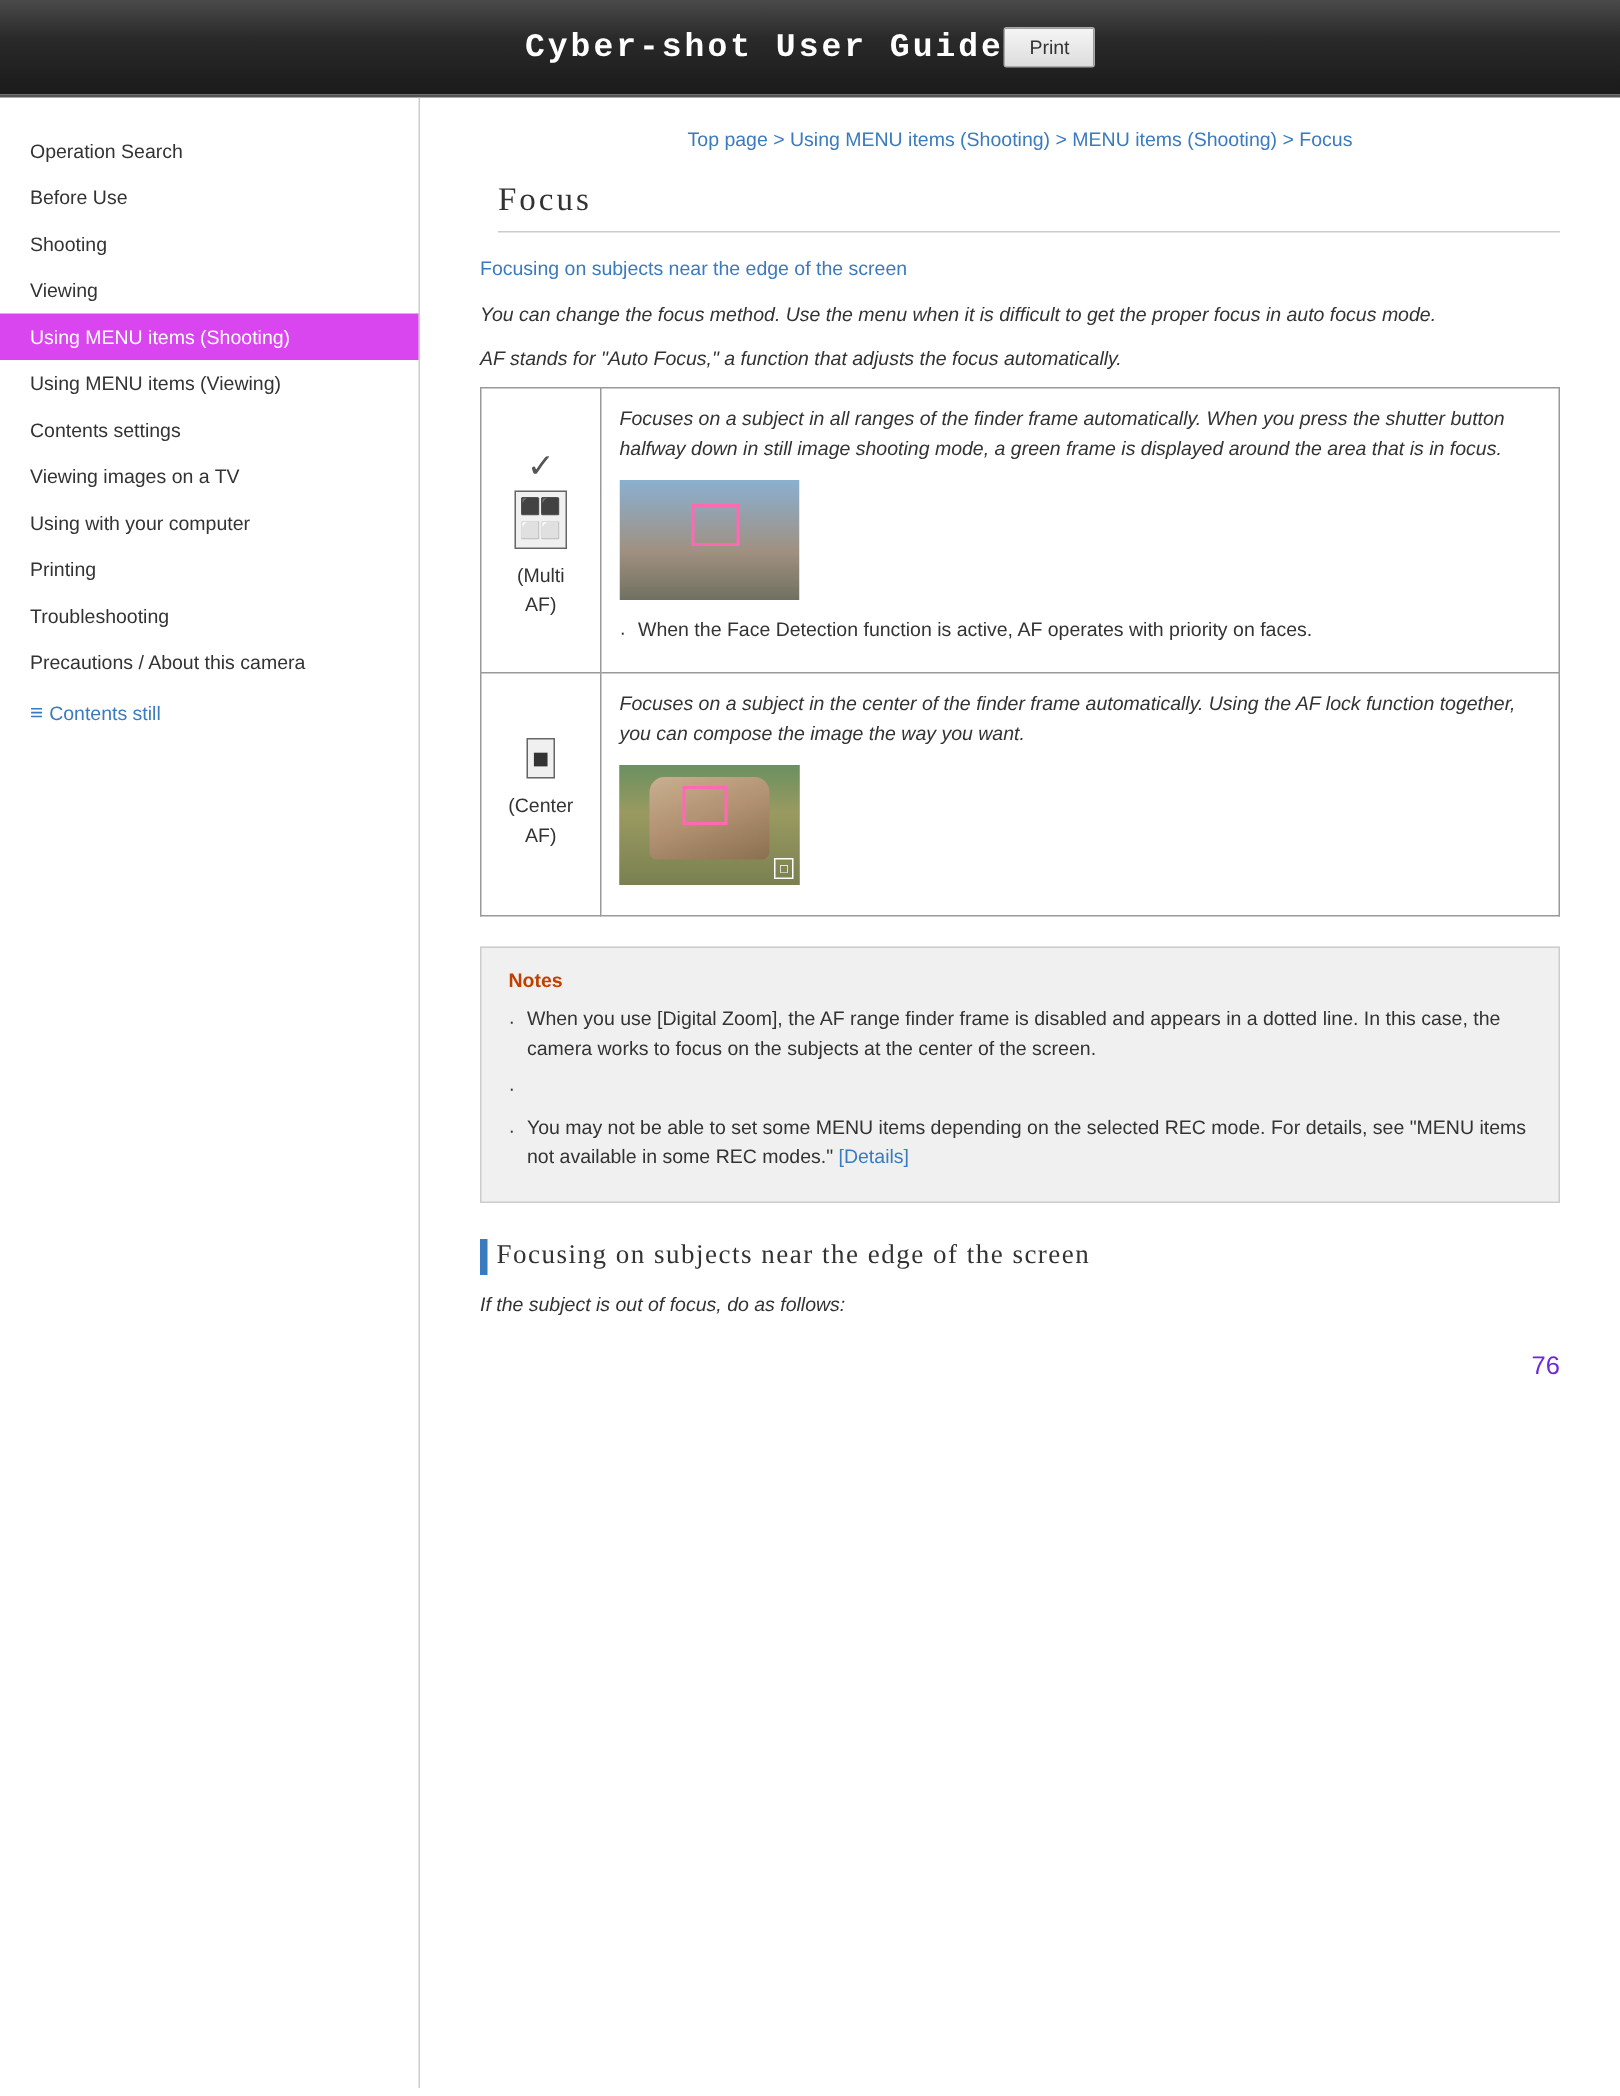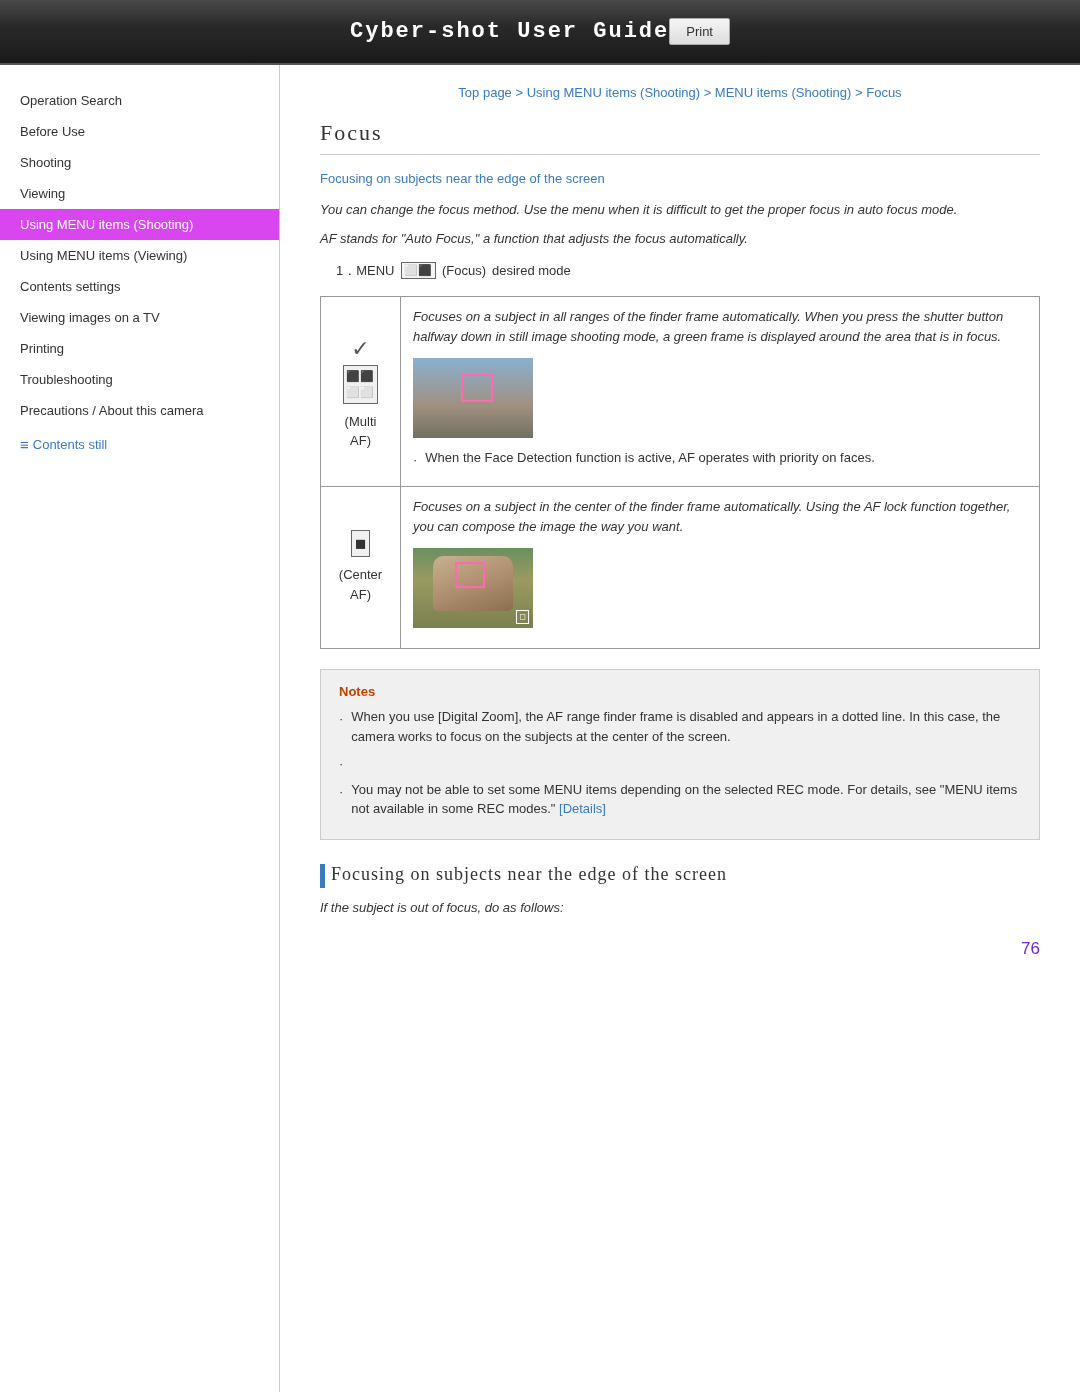--- a/index.html
+++ b/index.html
@@ -85,20 +85,21 @@
 
     
     .page-title {
       font-size: 22px;
       font-weight: normal;
       letter-spacing: 2px;
       border-bottom: 1px solid #ccc;
       padding-bottom: 8px;
       margin-bottom: 16px;
       font-family: Georgia, serif;
+      margin-left: 12px;
     }
 
     
     .section-link {
       color: #3a7abf;
       font-size: 13px;
       margin-bottom: 14px;
       cursor: pointer;
     }
 
@@ -258,46 +259,41 @@
 
   <nav class="sidebar">
     <div class="sidebar-item">Operation Search</div>
     <div class="sidebar-item">Before Use</div>
     <div class="sidebar-item">Shooting</div>
     <div class="sidebar-item">Viewing</div>
     <div class="sidebar-item active">Using MENU items (Shooting)</div>
     <div class="sidebar-item">Using MENU items (Viewing)</div>
     <div class="sidebar-item">Contents settings</div>
     <div class="sidebar-item">Viewing images on a TV</div>
+    <div class="sidebar-item">Using with your computer</div>
     <div class="sidebar-item">Printing</div>
     <div class="sidebar-item">Troubleshooting</div>
     <div class="sidebar-item">Precautions / About this camera</div>
     <div class="sidebar-contents-link">
       <span class="icon">≡</span>
       <span>Contents still</span>
     </div>
   </nav>
 
   <main class="main-content">
 
     <div class="breadcrumb">Top page &gt; Using MENU items (Shooting) &gt; MENU items (Shooting) &gt; Focus</div>
 
     <h1 class="page-title">Focus</h1>
 
     <div class="section-link">Focusing on subjects near the edge of the screen</div>
 
     <p class="body-text">You can change the focus method. Use the menu when it is difficult to get the proper focus in auto focus mode.</p>
     <p class="body-text">AF stands for "Auto Focus," a function that adjusts the focus automatically.</p>
 
-    <div class="menu-instruction">
-      <span>1．MENU</span>
-      <span class="menu-icon-box">⬜⬛</span>
-      <span>(Focus)</span>
-      <span>desired mode</span>
-    </div>
 
     <table class="focus-table">
       <tbody>
 
         <tr>
           <td class="icon-cell">
             <div style="font-size:22px; color:#555;">✓</div>
             <div class="mode-icon" style="font-size:11px; padding:2px 3px;">⬛⬛<br>⬜⬜</div>
             <div class="mode-label">(Multi<br>AF)</div>
           </td>

